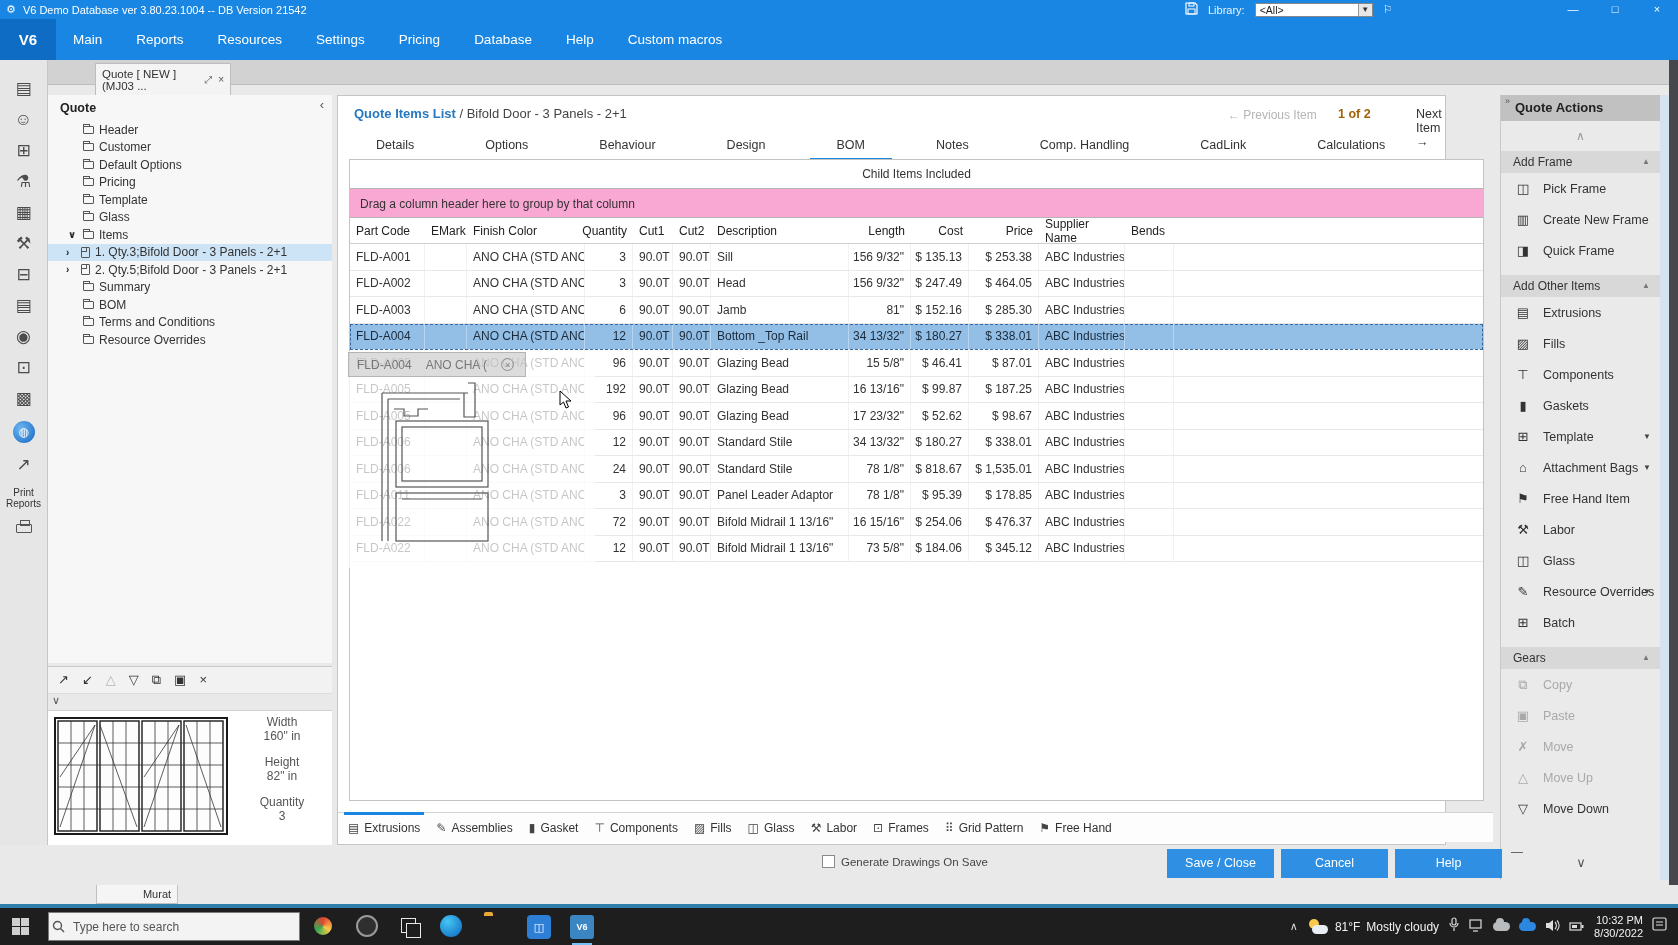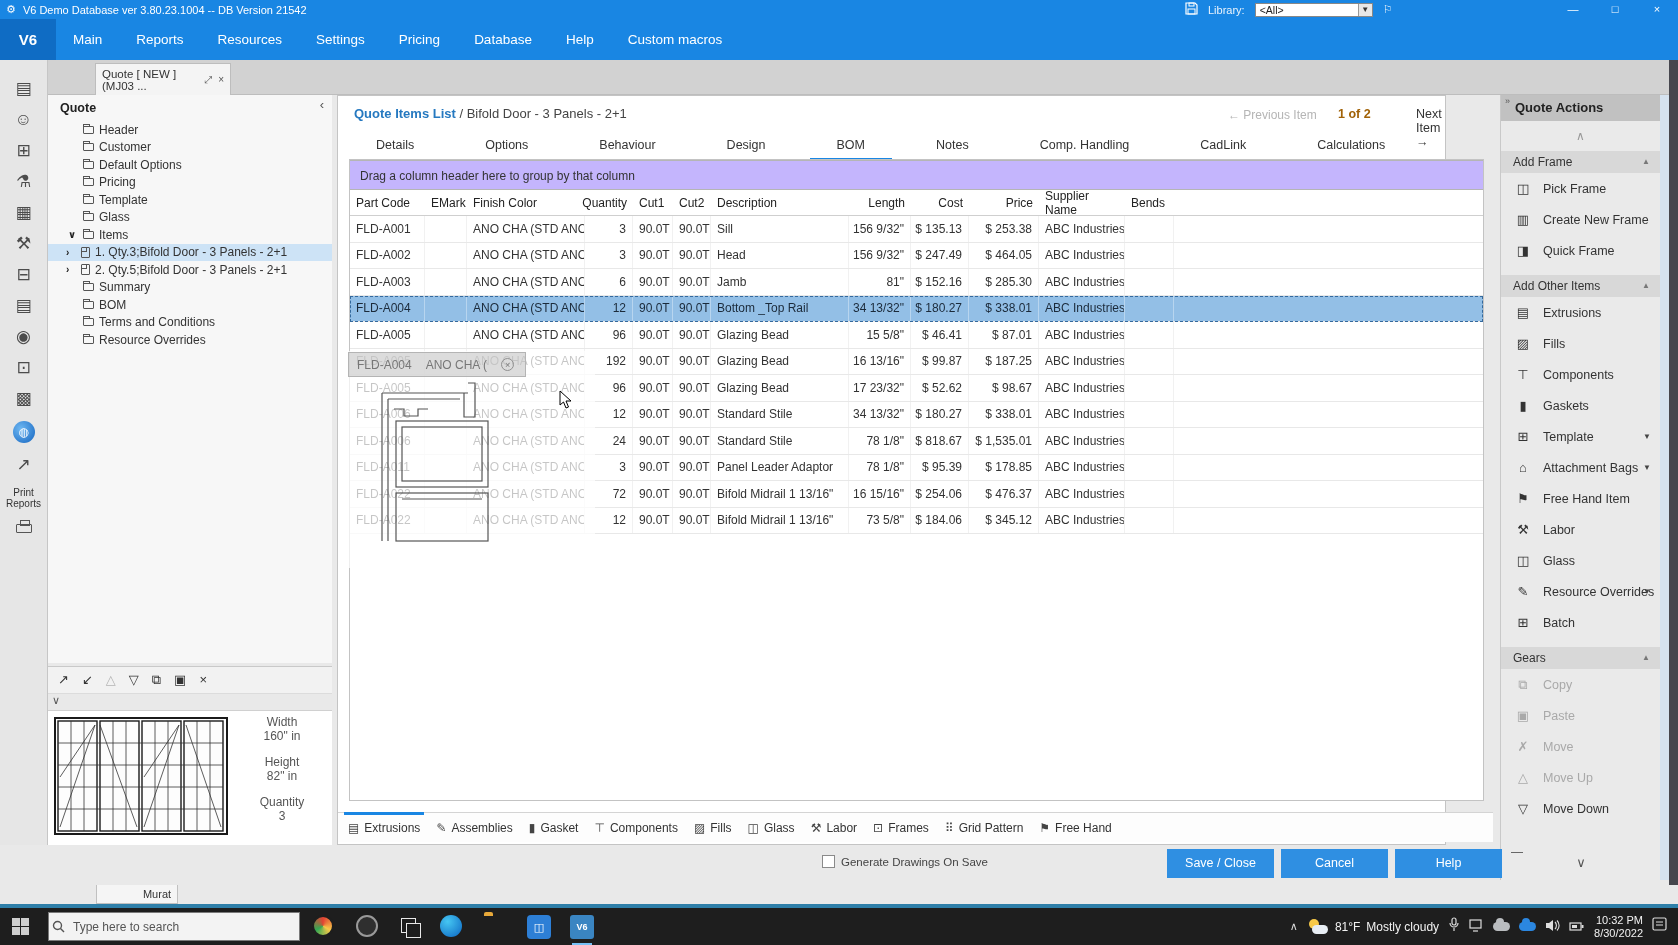--- a/index.html
+++ b/index.html
@@ -14,21 +14,21 @@
   .libbox .dd{position:absolute;right:0;top:0;width:14px;height:12px;background:#e7e7e7;border-left:1px solid #999;color:#333;font-size:8px;text-align:center;line-height:12px;}
   .winctl{position:absolute;right:0;top:0;height:19px;display:flex;}
   .winctl span{width:42px;text-align:center;line-height:19px;font-size:11px;color:#fff;}
 
   
   .menubar{position:absolute;left:0;top:19px;width:1678px;height:41px;background:#1986e3;display:flex;align-items:center;}
   .v6logo{width:56px;height:41px;background:#0f6cc4;color:#fff;font-weight:bold;font-size:15px;display:flex;align-items:center;justify-content:center;}
   .menubar .mitem{color:#fff;font-size:13.5px;padding:0 17px;line-height:41px;}
 
   
-  .tabstrip{position:absolute;left:0;top:60px;width:1678px;height:35px;background:#d2d2d2;border-bottom:1px solid #bdbdbd;}
+  .tabstrip{position:absolute;left:0;top:60px;width:1678px;height:25px;background:#d2d2d2;border-bottom:1px solid #bdbdbd;}
   .doctab{position:absolute;left:95px;top:3px;width:136px;height:32px;background:#f4f4f4;border:1px solid #bdbdbd;border-bottom:none;display:flex;align-items:center;font-size:11.5px;color:#333;padding:0 6px;gap:6px;}
   .doctab .gly{font-size:10px;color:#555;}
 
   
   .leftstrip{position:absolute;left:0;top:60px;width:48px;height:845px;background:#e6e6e6;border-right:1px solid #c6c6c6;display:flex;flex-direction:column;align-items:center;padding-top:20px;gap:13px;}
   .leftstrip .lsi{font-size:17px;color:#4c4c4c;line-height:18px;width:24px;text-align:center;}
   .leftstrip .globe{width:22px;height:22px;border-radius:50%;background:radial-gradient(circle at 35% 35%,#6db7f2,#1565c0);color:#fff;font-size:12px;line-height:22px;}
   .pr-label{font-size:10px;color:#333;text-align:center;width:42px;line-height:11px;}
   .printer-ico{width:16px;height:9px;border:1.5px solid #555;border-radius:1px;position:relative;margin-top:2px;}
   .printer-ico::before{content:"";position:absolute;left:3px;top:-5px;width:8px;height:4px;border:1.5px solid #555;}
@@ -61,21 +61,21 @@
   .crumb{position:absolute;left:16px;top:10px;font-size:13px;color:#444;}
   .crumb .lnk{color:#2679c0;font-weight:bold;}
   .nav-prev{position:absolute;left:890px;top:12px;font-size:12px;color:#b5b5b5;}
   .nav-pos{position:absolute;left:1000px;top:11px;font-size:12.5px;font-weight:bold;color:#a16207;}
   .nav-next{position:absolute;left:1078px;top:11px;font-size:12.5px;color:#333;}
   .dtabs{position:absolute;left:11px;top:36px;display:flex;gap:17px;}
   .dtab{padding:6px 27px;font-size:12.5px;color:#333;border-bottom:3px solid transparent;}
   .dtab.active{border-bottom:3px solid #1986e3;}
   .bomwrap{position:absolute;left:11px;top:63px;width:1135px;height:642px;border:1px solid #c3c3c3;background:#fff;}
   .banner{height:28px;line-height:28px;text-align:center;font-size:12px;color:#333;}
-  .groupbar{height:30px;line-height:30px;background:#c4b5fd;font-size:12px;color:#333;padding-left:10px;border:1px solid #b5b5b5;border-left:none;border-right:none;}
+  .groupbar{height:30px;line-height:30px;background:#f9a8d4;font-size:12px;color:#333;padding-left:10px;border:1px solid #b5b5b5;border-left:none;border-right:none;}
   .thead{display:flex;height:26px;border-bottom:1px solid #cfcfcf;background:#fff;}
   .thead .hc{font-size:12px;color:#222;display:flex;align-items:center;padding:0 6px;}
   .trow{display:flex;height:26.5px;border-bottom:1px solid #e8e8e8;background:#fff;}
   .trow .tc{font-size:12px;color:#333;display:flex;align-items:center;padding:0 6px;border-right:1px solid #f1f1f1;overflow:hidden;white-space:nowrap;}
   .trow.sel{background:#93bfe6;outline:1px dashed #34699d;outline-offset:-1px;}
   .trow.sel .tc{border-right-color:rgba(255,255,255,.35);color:#1b2a3a;}
   .c0{width:75px;}.c1{width:42px;}.c2{width:118px;}.c3{width:48px;}.c4{width:40px;}.c5{width:38px;}
   .c6{width:138px;}.c7{width:62px;}.c8{width:58px;}.c9{width:70px;}.c10{width:86px;}.c11{width:49px;}
   .r{justify-content:flex-end;text-align:right;}
 
@@ -375,20 +375,21 @@
         <div class="dtab">Behaviour</div>
         <div class="dtab">Design</div>
         <div class="dtab active">BOM</div>
         <div class="dtab">Notes</div>
         <div class="dtab">Comp. Handling</div>
         <div class="dtab">CadLink</div>
         <div class="dtab">Calculations</div>
       </div>
 
     <div class="bomwrap">
+      <div class="banner">Child Items Included</div>
       <div class="groupbar">Drag a column header here to group by that column</div>
       <div class="thead">
 
       <div class="hc c0">Part Code</div>
           <div class="hc c1">EMark</div>
           <div class="hc c2">Finish Color</div>
           <div class="hc c3 r">Quantity</div>
           <div class="hc c4">Cut1</div>
           <div class="hc c5">Cut2</div>
           <div class="hc c6">Description</div>

